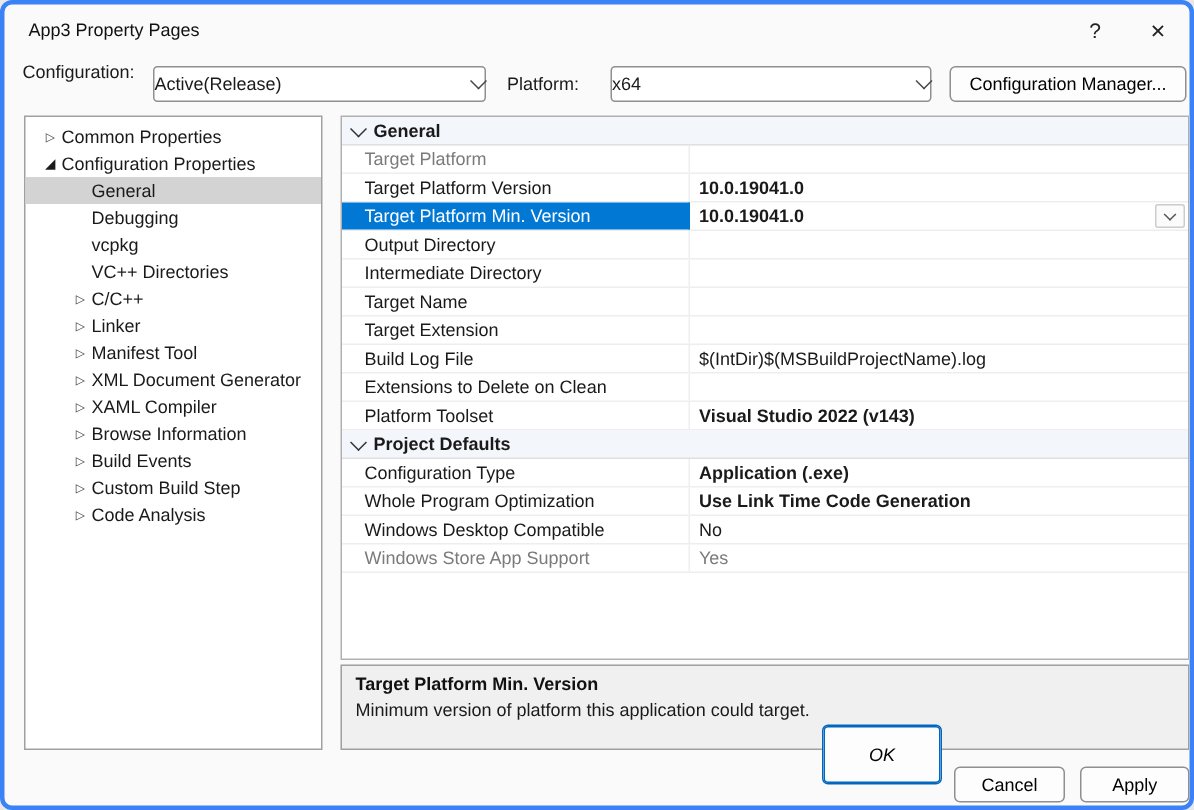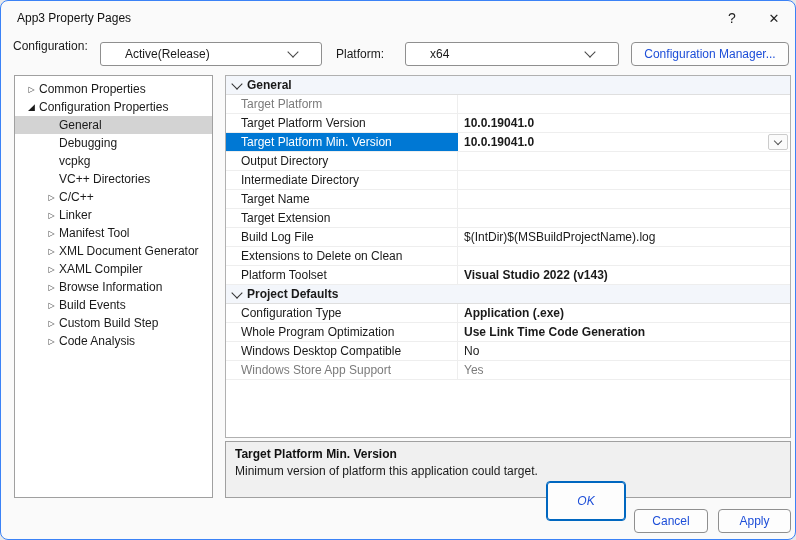--- a/index.html
+++ b/index.html
@@ -1,38 +1,38 @@
 <!DOCTYPE html>
 <html><head>
 <meta charset="utf-8">
 <style>
   html,body{margin:0;padding:0;background:#e8e8e8;}
   .dialog{
     position:relative;width:796px;height:540px;box-sizing:border-box;
-    background:#fafafa;border:1px solid #3b82f6;border-radius:8px;overflow:hidden;
+    background:#fafafa;border:3px solid #3b82f6;border-radius:8px;overflow:hidden;
     font-family:"Liberation Sans",sans-serif;font-size:12px;color:#1a1a1a;
   }
   
   .titlebar{position:absolute;top:0;left:0;right:0;height:34px;display:flex;align-items:center;}
   .title-text{margin-left:16px;flex:1;font-size:12px;color:#111;}
   .win-btn{width:42px;height:30px;display:flex;align-items:center;justify-content:center;color:#222;cursor:default;}
   .help-glyph{font-size:14px;}
   .close-glyph{font-size:13px;}
   
   .label-abs{position:absolute;height:24px;line-height:24px;}
   .combo{
     position:absolute;top:41px;height:24px;box-sizing:border-box;background:#fff;
     border:1px solid #8f8f8f;border-radius:3px;display:flex;align-items:center;
-    padding:0 24px;justify-content:space-between;
+    padding:0 0;justify-content:space-between;
   }
   .chev{width:7px;height:7px;border-right:1.2px solid #474747;border-bottom:1.2px solid #474747;
     transform:rotate(45deg);margin-top:-4px;flex:0 0 auto;}
   .btn{
     position:absolute;box-sizing:border-box;background:#fdfdfd;border:1px solid #8f8f8f;
-    border-radius:4px;display:flex;align-items:center;justify-content:center;font-size:12px;color:#1d4ed8;
+    border-radius:4px;display:flex;align-items:center;justify-content:center;font-size:12px;color:#000000;
   }
   .btn.default{border:1px solid var(--ok-border);box-shadow:inset 0 0 0 1px var(--ok-border);}
   
   .tree-panel{
     position:absolute;left:13px;top:74px;width:199px;height:423px;box-sizing:border-box;
     background:#fff;border:1px solid #a0a0a0;padding-top:4px;overflow:hidden;
   }
   .tree-item{height:18px;display:flex;align-items:center;white-space:nowrap;cursor:default;}
   .tree-item.selected{background:var(--tree-selection);}
   .expander{width:15px;flex:0 0 auto;font-size:8px;color:#3d3d3d;display:flex;align-items:center;justify-content:center;}

